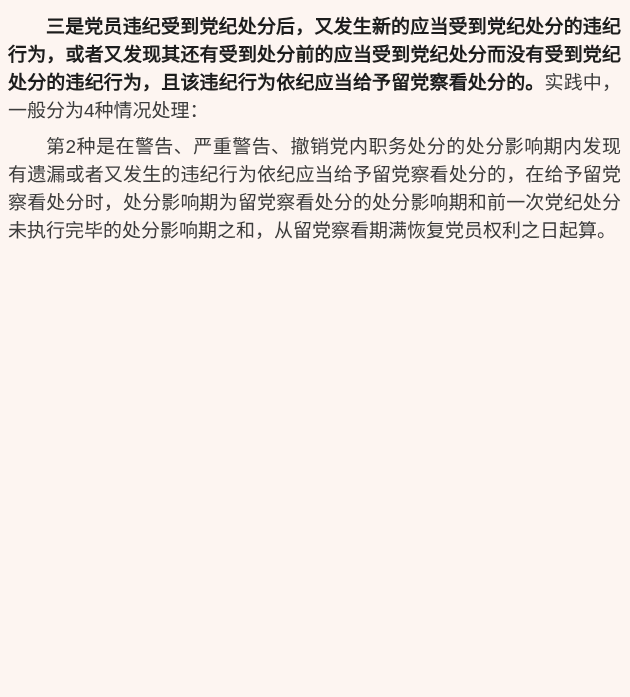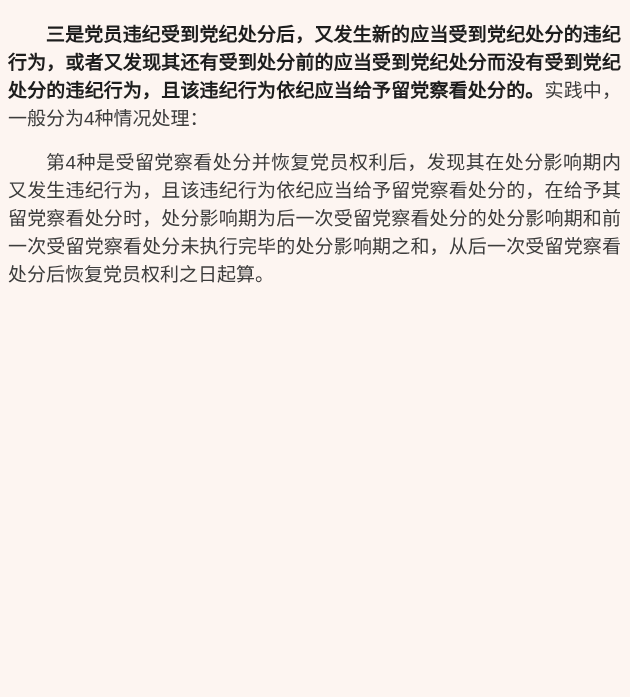--- a/index.html
+++ b/index.html
@@ -12,33 +12,33 @@
     box-sizing: border-box;
     background: #fdf5f1;
     overflow: hidden;
     padding: 5px 9px 0 8px;
     font-family: "Liberation Sans", sans-serif;
   }
   .doc {
     width: 100%;
   }
   .para {
-    margin: 16px 0 4px 0;
+    margin: 8px 0 4px 0;
     font-size: 19px;
     line-height: 28px;
     color: #3c3c3c;
     text-align: justify;
     text-justify: inter-ideograph;
     text-indent: 2em;
     word-break: break-all;
   }
   .para .emph {
     font-weight: bold;
     color: #1d1d1d;
   }
 </style>
 </head>
 <body>
 
 <div class="doc">
   <p class="para"><span class="emph">三是党员违纪受到党纪处分后，又发生新的应当受到党纪处分的违纪行为，或者又发现其还有受到处分前的应当受到党纪处分而没有受到党纪处分的违纪行为，且该违纪行为依纪应当给予留党察看处分的。</span><span>实践中，一般分为4种情况处理：</span></p>
-  <p class="para">第4种是受留党察看处分并恢复党员权利后，发现其在处分影响期内又发生违纪行为，且该违纪行为依纪应当给予留党察看处分的，在给予其留党察看处分时，处分影响期为后一次受留党察看处分的处分影响期和前一次受留党察看处分未执行完毕的处分影响期之和，从后一次受留党察看处分后恢复党员权利之日起算。</p>
+  <p class="para">第2种是在警告、严重警告、撤销党内职务处分的处分影响期内发现有遗漏或者又发生的违纪行为依纪应当给予留党察看处分的，在给予留党察看处分时，处分影响期为留党察看处分的处分影响期和前一次党纪处分未执行完毕的处分影响期之和，从留党察看期满恢复党员权利之日起算。</p>
 </div>
 
 </body></html>

